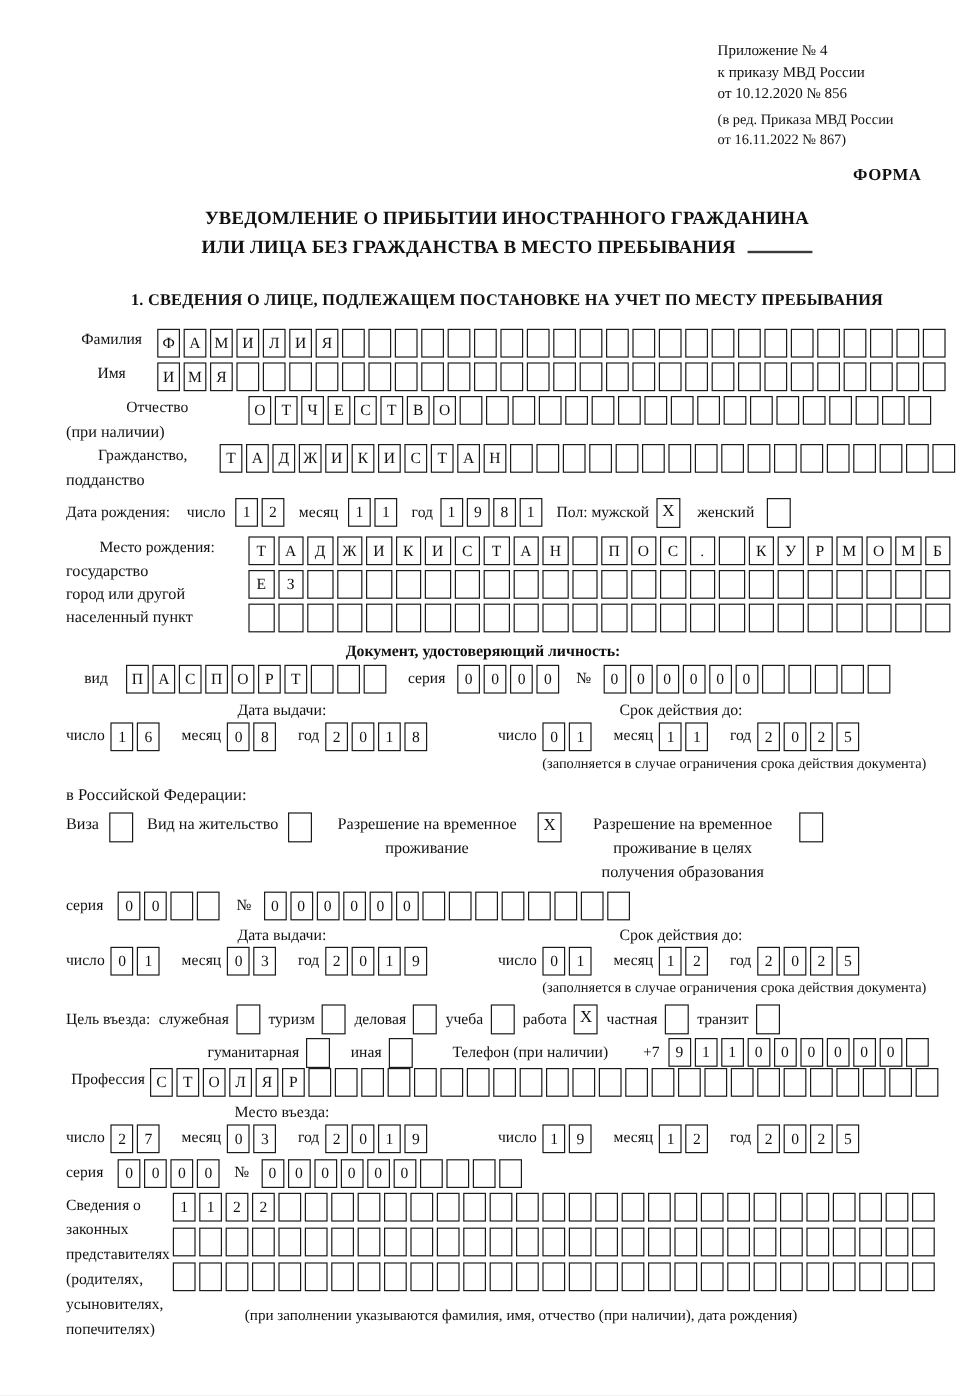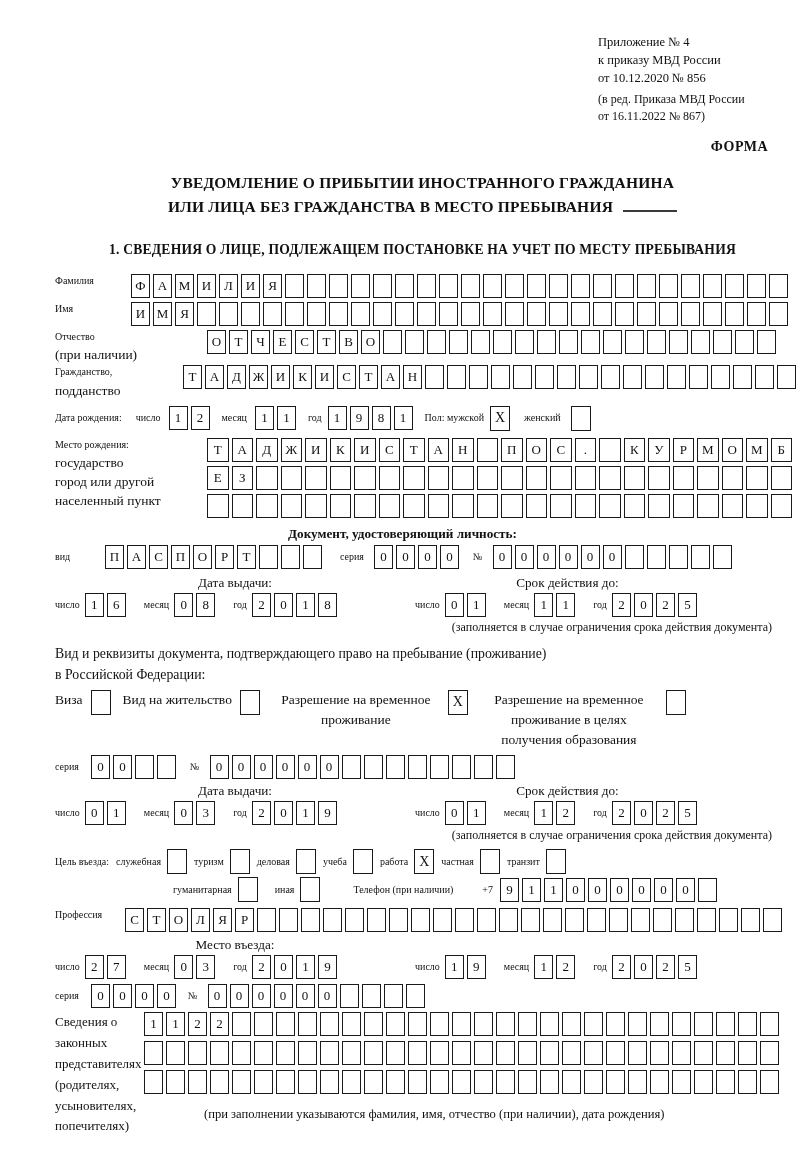--- a/index.html
+++ b/index.html
@@ -13,21 +13,21 @@
   .hdr{width:180px;margin-left:auto;margin-right:12px;font-size:12.5px;line-height:1.42;}
   .hdr .sm{font-size:12px;}
   .hdr .gap{margin-top:4px;}
   .forma{text-align:right;padding-right:22px;font-weight:bold;font-size:14px;margin-top:14px;letter-spacing:.5px;}
   
   .title{text-align:center;font-weight:bold;font-size:15.5px;line-height:1.5;margin-top:16px;letter-spacing:.2px;}
   .blank{display:inline-block;width:54px;border-bottom:2px solid #3a3a3a;height:13px;margin-left:10px;}
   .sec{font-weight:bold;font-size:13.6px;text-align:center;margin-top:24px;letter-spacing:.2px;}
   
   .row{display:flex;align-items:flex-start;margin-top:4px;}
-  .lb{font-size:10px;line-height:1.45;white-space:nowrap;}
+  .lb{font-size:13px;line-height:1.45;white-space:nowrap;text-align:center;}
   .boxes{display:inline-flex;gap:3px;flex-wrap:nowrap;}
   .bx{width:19px;height:24px;border:1.5px solid #1b1b1b;box-sizing:border-box;display:inline-flex;
       align-items:center;justify-content:center;font-size:13px;background:#fff;flex:none;}
   .bxw{width:21.5px;}
   .cb{width:20px;height:25px;border:1.5px solid #1b1b1b;box-sizing:border-box;display:inline-flex;
       align-items:center;justify-content:center;font-size:14px;background:#fff;flex:none;}
   
   .w-name{flex:0 0 76px;}
   .w-patr{flex:0 0 152px;}
   .w-cit{flex:0 0 128px;}
@@ -428,21 +428,20 @@
           <span class="bx">2</span>
           <span class="bx">0</span>
           <span class="bx">2</span>
           <span class="bx">5</span>
         </span>
     </div>
   </div>
   <div class="note">(заполняется в случае ограничения срока действия документа)</div>
 
   <div class="intro">
-    <div>Вид и реквизиты документа, подтверждающего право на пребывание (проживание)</div>
     <div>в Российской Федерации:</div>
   </div>
 
   <div class="permits">
     <span class="item">
       <span class="plbl">Виза</span>
       <span class="boxes">
           <span class="cb"></span>
         </span>
     </span>
@@ -610,21 +609,21 @@
         <span class="bx">0</span>
         <span class="bx">0</span>
         <span class="bx">0</span>
         <span class="bx">0</span>
         <span class="bx">0</span>
         <span class="bx">0</span>
         <span class="bx"></span>
       </span>
   </div>
 
-  <div class="row" style="margin-top:6px;">
+  <div class="row" style="margin-top:0;">
     <span class="lb" style="flex:0 0 70px;">Профессия</span>
     <span class="boxes">
         <span class="bx">С</span>
         <span class="bx">Т</span>
         <span class="bx">О</span>
         <span class="bx">Л</span>
         <span class="bx">Я</span>
         <span class="bx">Р</span>
         <span class="bx"></span>
         <span class="bx"></span>

